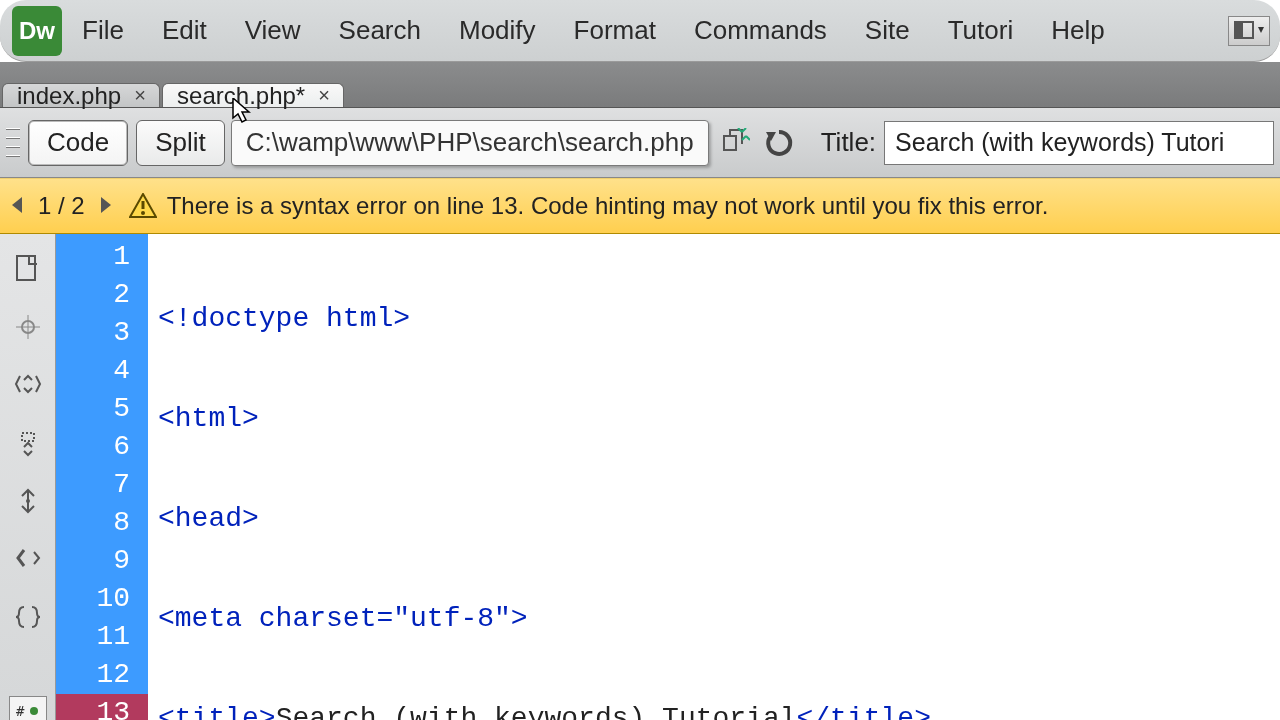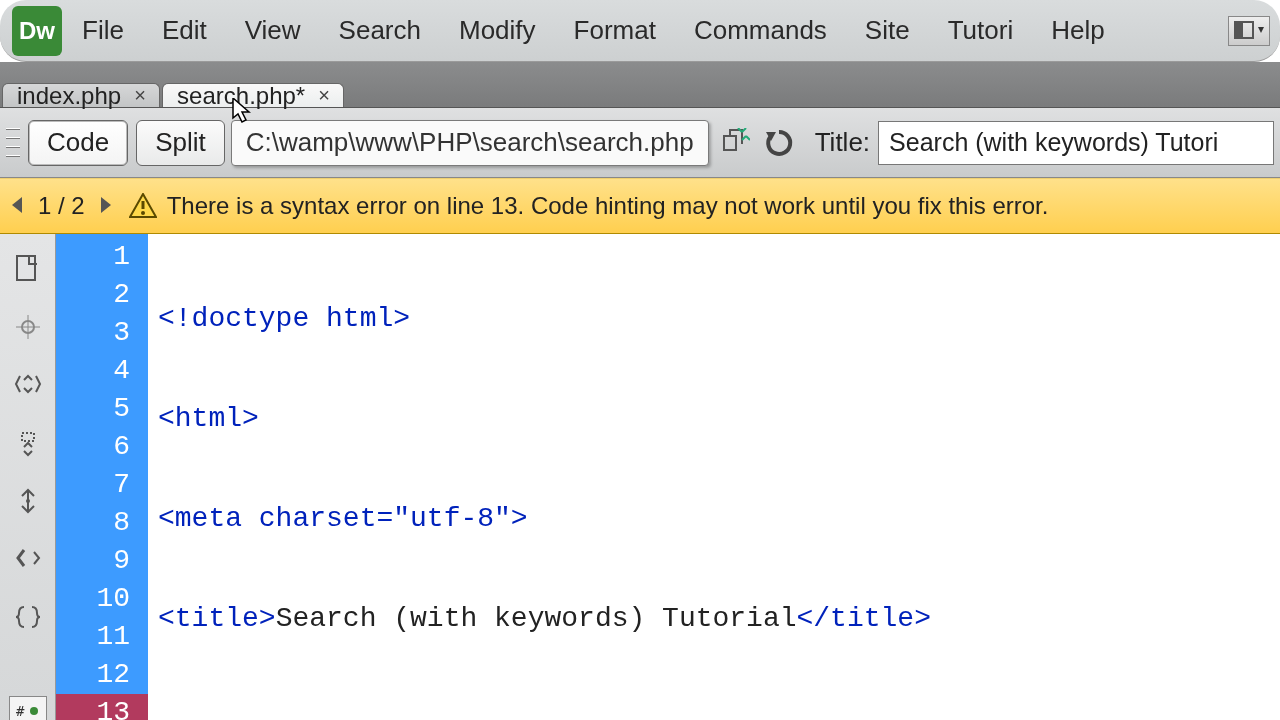--- a/index.html
+++ b/index.html
@@ -114,21 +114,21 @@
   font-size:26px; color:#333;
   box-shadow:2px 2px 3px rgba(0,0,0,0.25);
   margin-left:-2px;
 }
 .tool-icon {
   width:36px; height:36px;
   display:flex; align-items:center; justify-content:center;
   color:#555;
 }
 .title-label {
-  font-size:26px; color:#222; margin-left:10px;
+  font-size:26px; color:#222; margin-left:16px;
 }
 .title-input {
   flex:1;
   height:44px;
   border:1px solid #777;
   background:#fff;
   font-size:25px;
   padding:0 10px;
   color:#222;
   font-family:inherit;
@@ -368,20 +368,21 @@
     <div class="ln">9</div>
     <div class="ln">10</div>
     <div class="ln">11</div>
     <div class="ln">12</div>
     <div class="ln err">13</div>
   </div>
 
   <div class="code">
     <div class="line"><span>&lt;!doctype html&gt;</span></div>
     <div class="line"><span>&lt;html&gt;</span></div>
+    <div class="line"><span>&lt;head&gt;</span></div>
     <div class="line"><span>&lt;meta charset="utf-8"&gt;</span></div>
     <div class="line"><span>&lt;title&gt;</span><span class="plain">Search (with keywords) Tutorial</span><span>&lt;/title&gt;</span></div>
     
     
     
     
     
     
     
     

